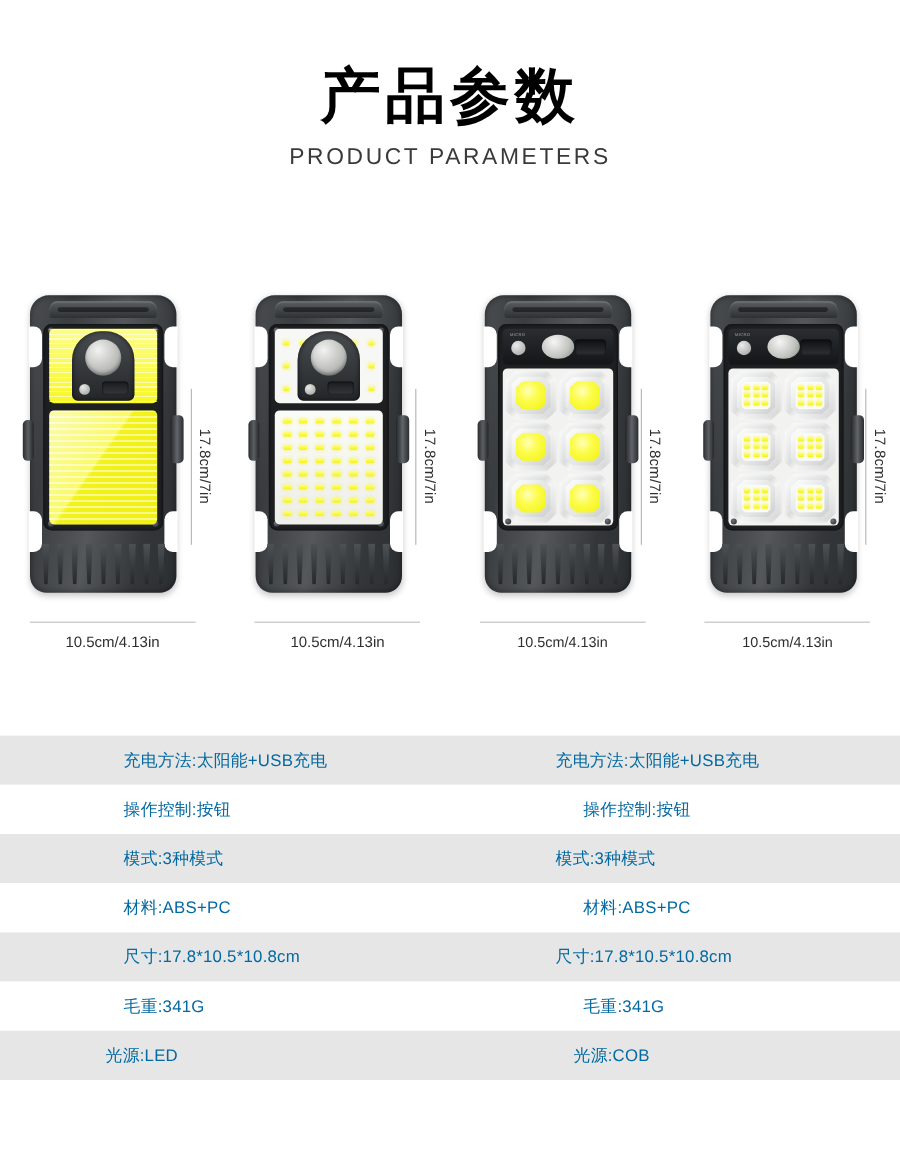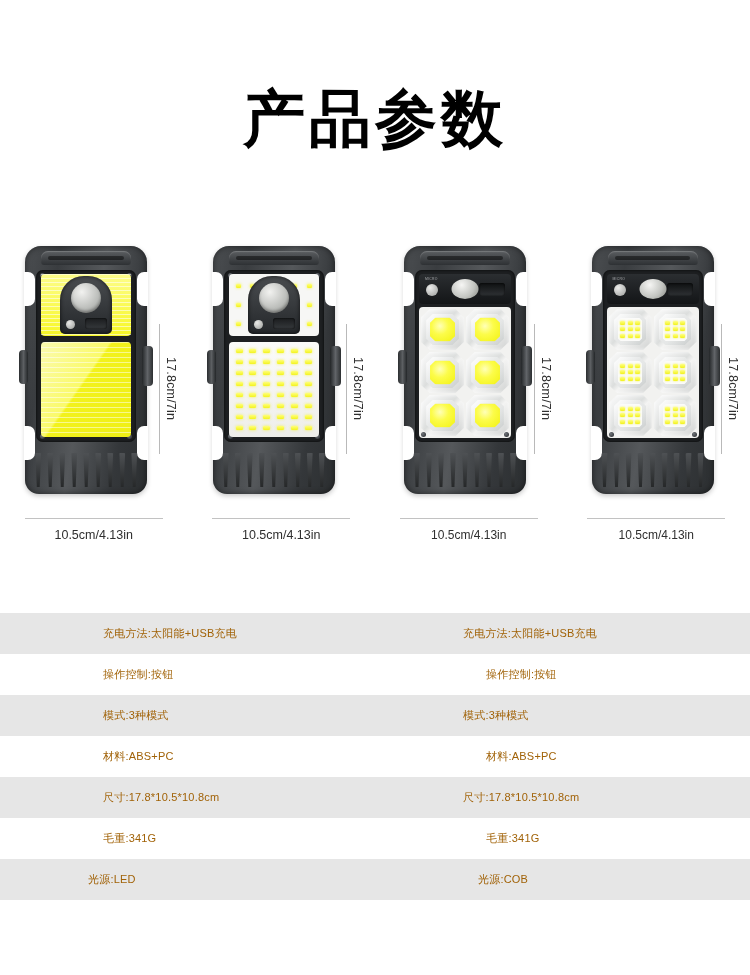--- a/index.html
+++ b/index.html
@@ -7,22 +7,22 @@
     width: 750px; height: 975px;
     background: #ffffff;
     font-family: "Liberation Sans", "DejaVu Sans", sans-serif;
     overflow: hidden;
   }
   .page { position: relative; width: 750px; height: 975px; background: #fff; }
 
   
   .header { position: absolute; top: 0; left: 0; width: 750px; text-align: center; }
   .title-cn {
-    margin-top: 86px;
-    font-size: 62px;
+    margin-top: 54px;
+    font-size: 50px;
     font-weight: 700;
     letter-spacing: 4px;
     color: #000;
     font-family: "DejaVu Sans", "Liberation Sans", sans-serif;
     line-height: 1.05;
   }
   .title-en {
     margin-top: 14px;
     font-size: 19px;
     letter-spacing: 2.2px;
@@ -263,32 +263,33 @@
 
   
   .spec {
     position:absolute; left:0; top: 613px; width:750px;
   }
   .srow { display:flex; height: 41px; }
   .srow.gray { background:#e6e6e6; }
   .srow.white { background:#ffffff;gap:45px; }
   .scell {
     width: 375px; display:flex; align-items:center;
-    font-size: 11px; color:#a16207; letter-spacing:.2px;
+    font-size: 14px; color:#0369a1; letter-spacing:.2px;
   }
   .scell.c1 { padding-left: 103px; }
   .scell.c2 { padding-left: 88px; }
 </style>
 </head>
 <body>
 
 <div class="page">
 
   <div class="header">
     <div class="title-cn">产品参数</div>
+    <div class="title-en">PRODUCT PARAMETERS</div>
   </div>
 
   <div class="products">
 
     <div class="pcell p1">
       <div class="lamp">
         <div class="body-outer"></div>
         <div class="notch tl"></div>
         <div class="notch tr"></div>
         <div class="notch bl"></div>

